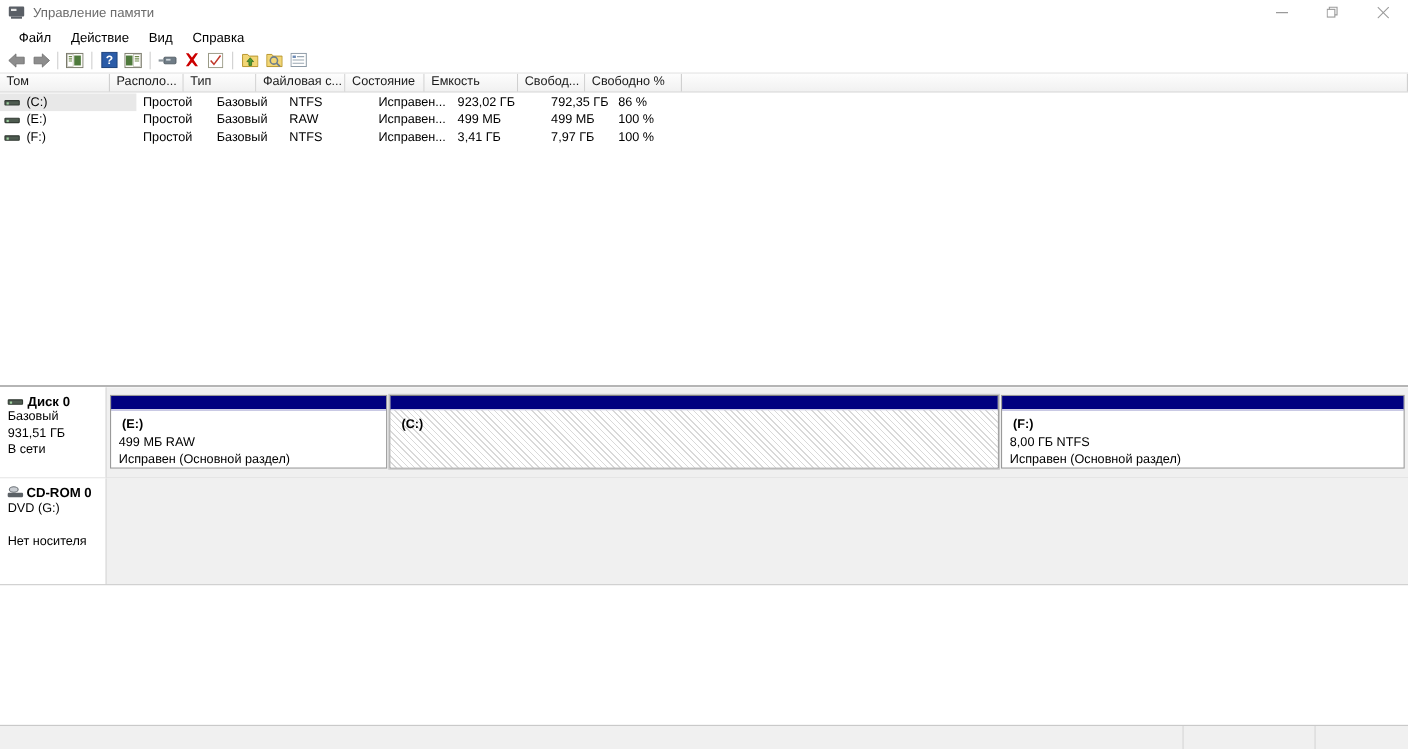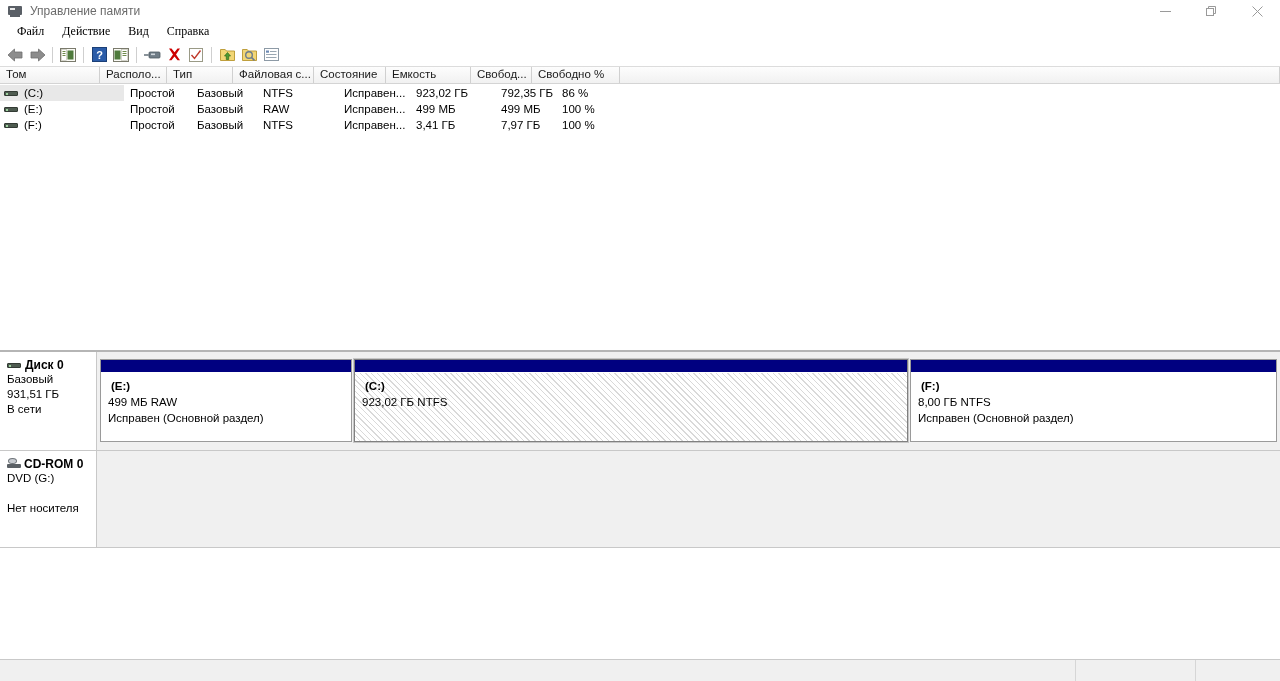--- a/index.html
+++ b/index.html
@@ -57,24 +57,23 @@
     display: flex; align-items: center; justify-content: center;
     color: #9a9a9a;
   }
   .wbtn svg { display: block; }
 
   
   #menubar {
     height: 21px;
     background: #ffffff;
     display: flex;
-    align-items: flex-start;
+    align-items: flex-end;
     padding-left: 8px;
     user-select: none;
-    font-family: Liberation Serif, serif;
   }
   .menu-item {
     padding: 2px 9px;
     font-size: 12px;
     color: #000000;
     white-space: nowrap;
   }
 
   
   #toolbar {
@@ -467,21 +466,21 @@
       <div class="vcell" style="width:81px">NTFS</div>
       <div class="vcell" style="width:72px">Исправен...</div>
       <div class="vcell" style="width:85px">3,41 ГБ</div>
       <div class="vcell" style="width:61px">7,97 ГБ</div>
       <div class="vcell" style="width:88px">100 %</div>
     </div>
   </div>
 
   <div id="graph-pane">
 
-    <div class="disk-row" style="height:99px">
+    <div class="disk-row" style="height:83px">
       <div class="disk-info">
         <div class="dtitle">
           <span class="hd-ico">
               <span class="body"></span>
               <span class="led"></span>
             </span>
           <span>Диск 0</span>
         </div>
         <div class="dline">Базовый</div>
         <div class="dline">931,51 ГБ</div>
@@ -495,21 +494,20 @@
             <div class="pline lbl">(E:)</div>
             <div class="pline">499 МБ RAW</div>
             <div class="pline">Исправен (Основной раздел)</div>
           </div>
         </div>
 
         <div class="part sel" style="width:554px">
           <div class="cap"></div>
           <div class="pbody">
             <div class="pline lbl">(C:)</div>
-            <div class="pline">923,02 ГБ NTFS</div>
           </div>
         </div>
 
         <div class="part" style="width:367px">
           <div class="cap"></div>
           <div class="pbody">
             <div class="pline lbl">(F:)</div>
             <div class="pline">8,00 ГБ NTFS</div>
             <div class="pline">Исправен (Основной раздел)</div>
           </div>

